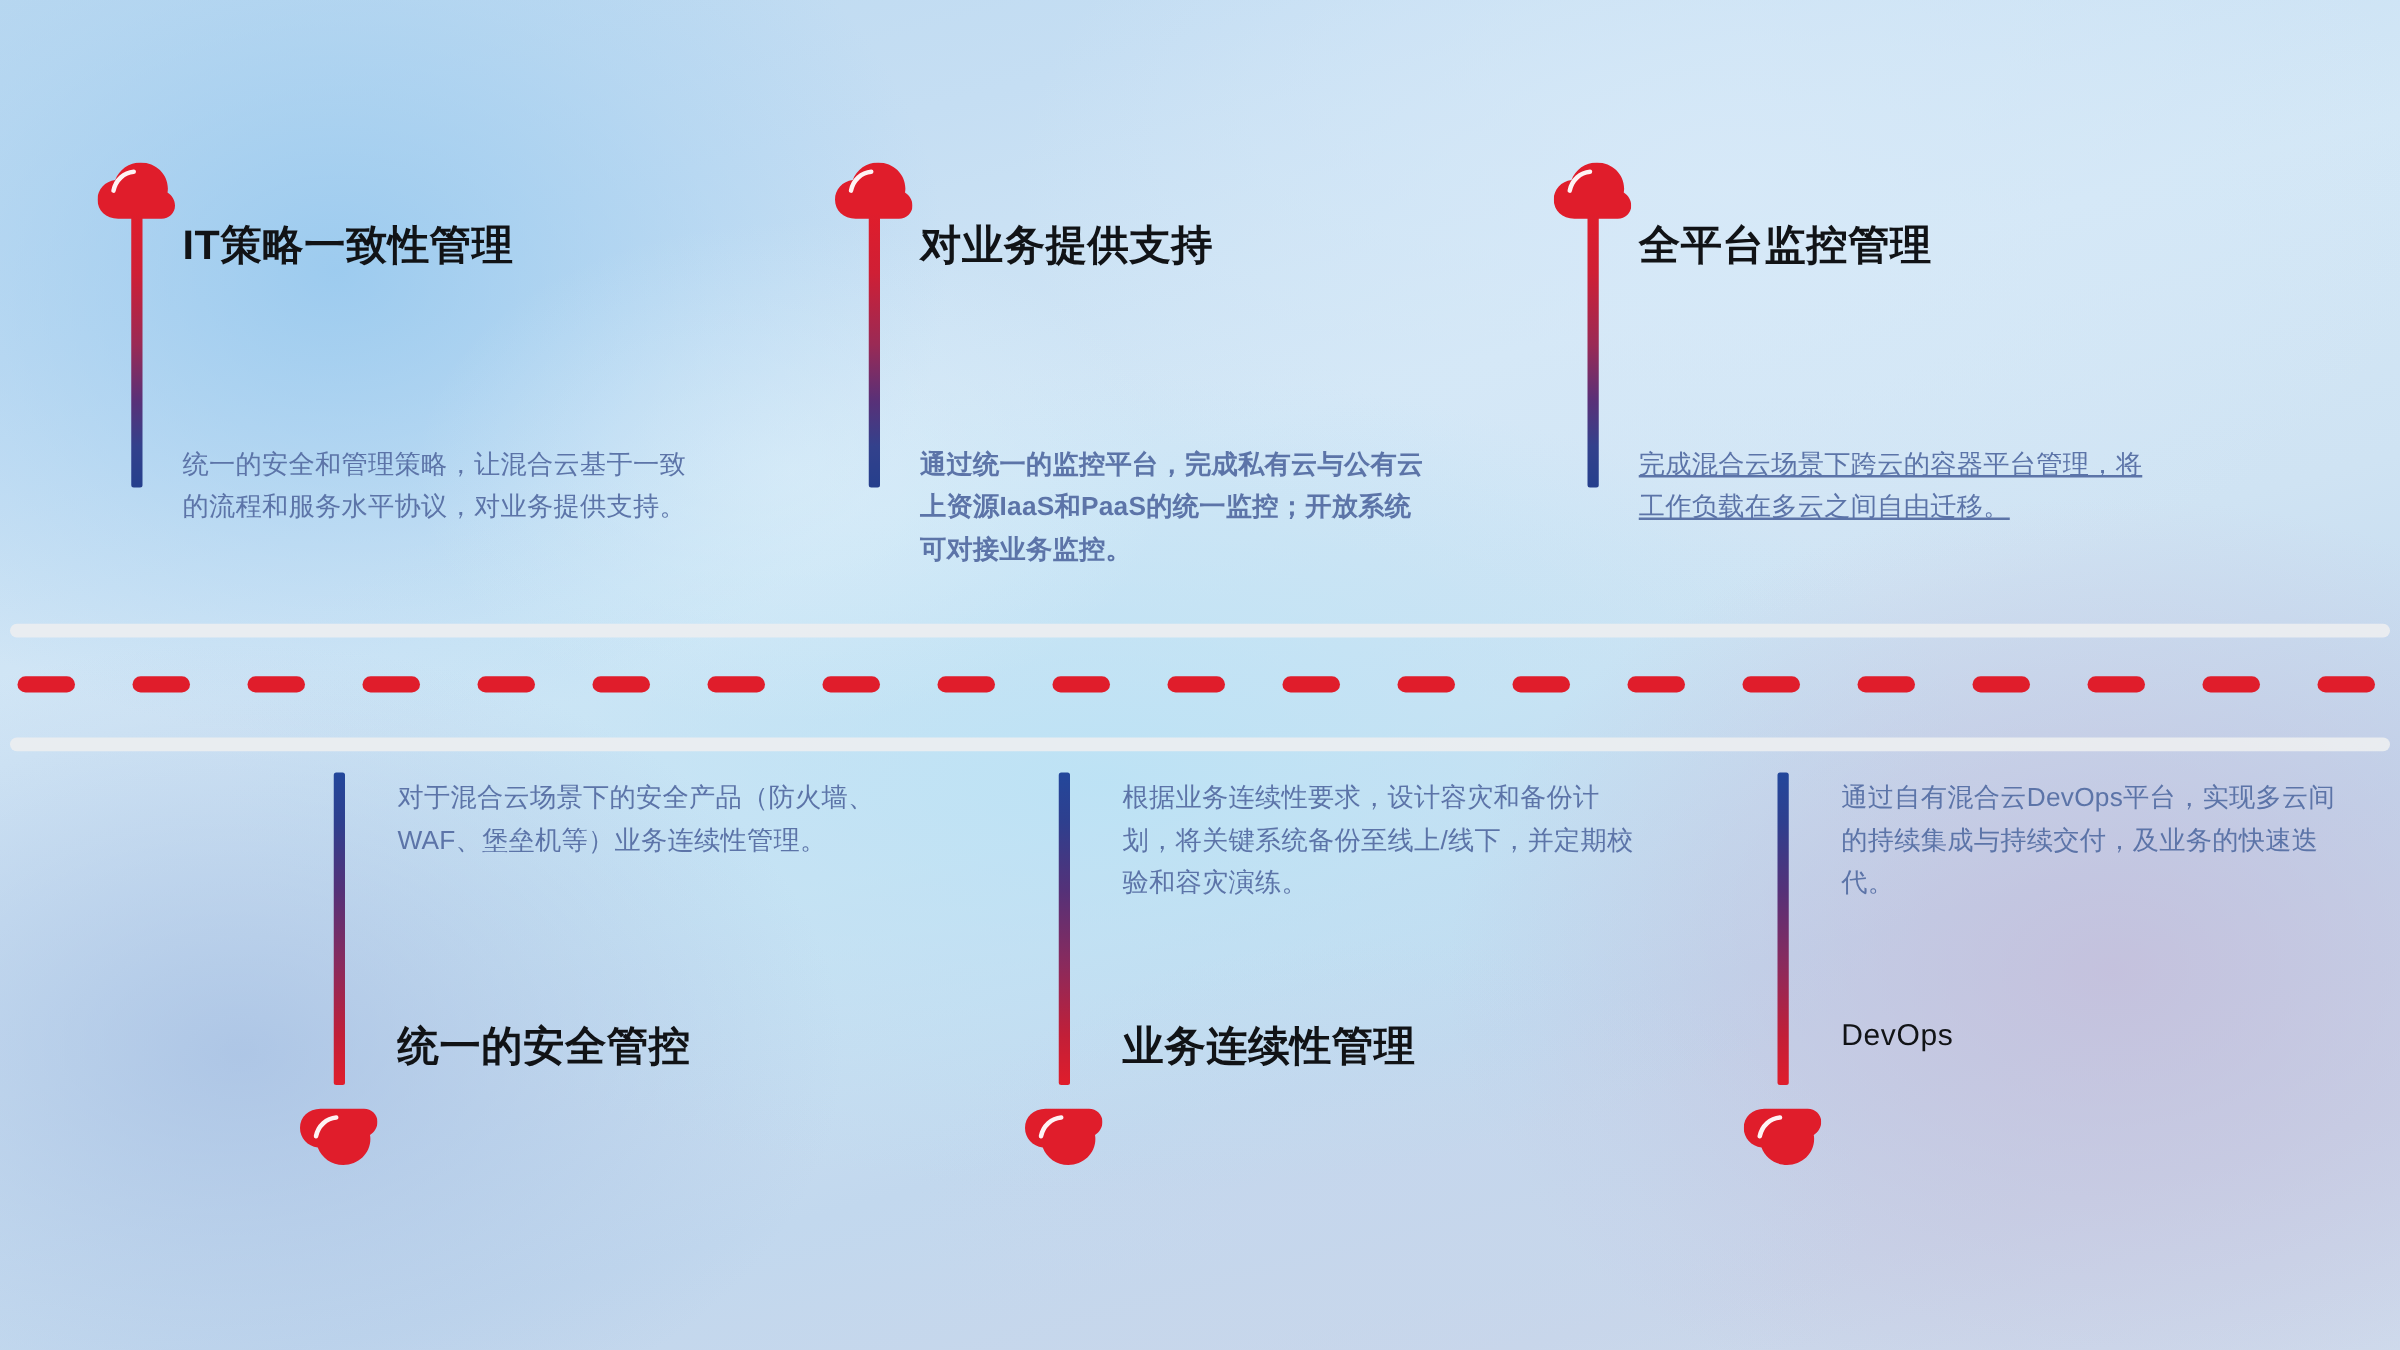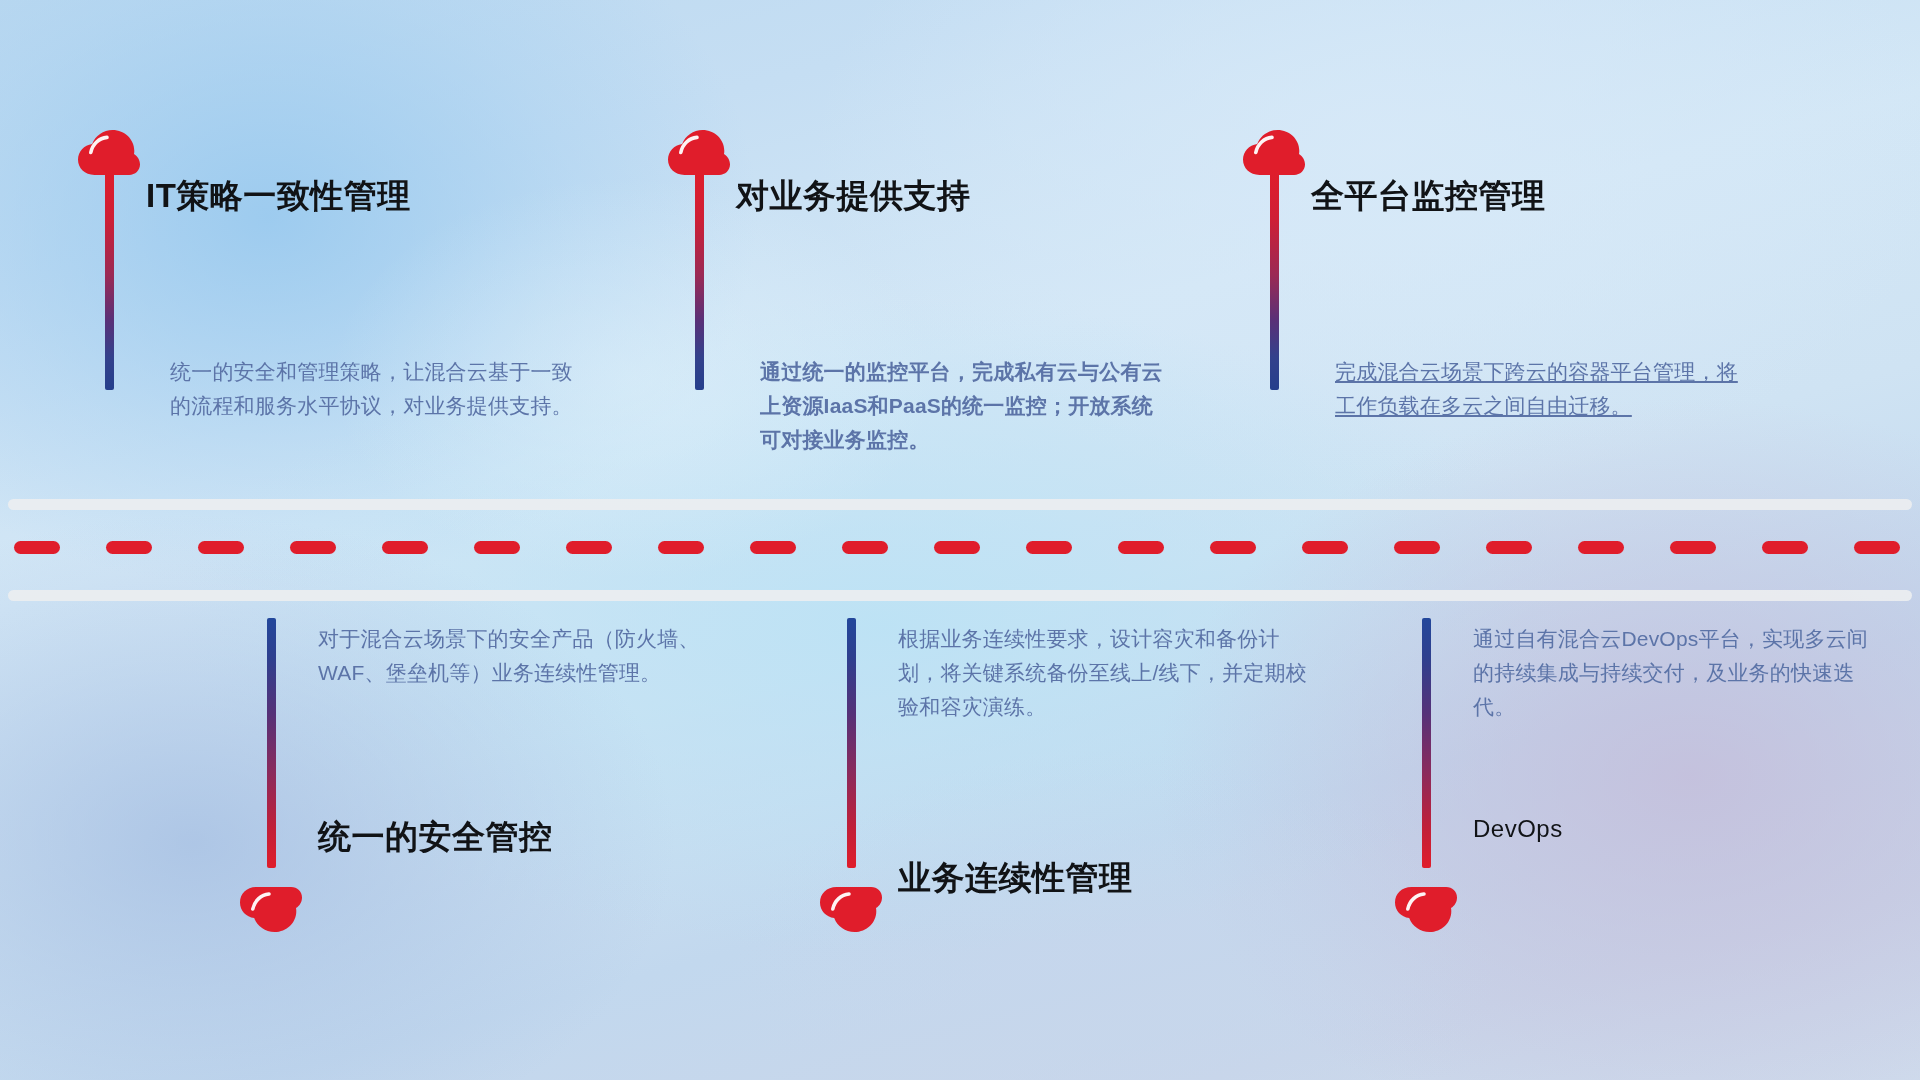--- a/index.html
+++ b/index.html
@@ -150,21 +150,21 @@
     font-size: 21px;
     line-height: 1.62;
     color: #5c74a8;
     letter-spacing: 0.2px;
   }
 
   
   .top .stem { top: 170px; height: 220px; }
   .top .cloud { top: 130px; }
   .top .col-title { top: 174px; }
-  .top .col-body { top: 355px; margin-left: 24px; }
+  .top .col-body { top: 355px; }
 
   
   .bot .stem { top: 618px; height: 250px; }
   .bot .cloud { top: 886px; }
   .bot .col-title { top: 815px; }
   .bot .col-body { top: 622px; }
 </style>
 </head>
 <body>
 
@@ -261,21 +261,21 @@
   <div class="col bot" style="left:820px; top:0;">
     <div class="stem stem-bottom" style="left:27px;"></div>
     <div class="cloud" style="left:0;">
       <svg viewBox="0 0 62 46" xmlns="http://www.w3.org/2000/svg">
         <g transform="translate(0,46) scale(1,-1)">
           <path d="M16.5 45 C6.8 45 0 38.4 0 29.6 C0 21.6 6.0 15.0 14.2 14.0 C17.2 5.7 25.3 0 34.6 0 C46.6 0 56.3 9.3 56.3 20.8 C56.3 21.9 56.2 23.0 56.0 24.0 C59.7 26.3 62 30.2 62 34.6 C62 40.4 57.2 45 51.2 45 Z" fill="#e01d2b"></path>
         </g>
         <path d="M12.8 23.0 C14.5 14.6 21.2 8.6 29.0 8.0" stroke="#ffffff" stroke-width="3.6" stroke-linecap="round" fill="none" opacity="0.95"></path>
       </svg>
     </div>
-    <div class="col-title" style="left:78px;margin-top:41px;">业务连续性管理</div>
+    <div class="col-title" style="left:78px;">业务连续性管理</div>
     <div class="col-body" style="left:78px;">根据业务连续性要求，设计容灾和备份计划，将关键系统备份至线上/线下，并定期校验和容灾演练。</div>
   </div>
 
   <div class="col bot" style="left:1395px; top:0;">
     <div class="stem stem-bottom" style="left:27px;"></div>
     <div class="cloud" style="left:0;">
       <svg viewBox="0 0 62 46" xmlns="http://www.w3.org/2000/svg">
         <g transform="translate(0,46) scale(1,-1)">
           <path d="M16.5 45 C6.8 45 0 38.4 0 29.6 C0 21.6 6.0 15.0 14.2 14.0 C17.2 5.7 25.3 0 34.6 0 C46.6 0 56.3 9.3 56.3 20.8 C56.3 21.9 56.2 23.0 56.0 24.0 C59.7 26.3 62 30.2 62 34.6 C62 40.4 57.2 45 51.2 45 Z" fill="#e01d2b"></path>
         </g>

